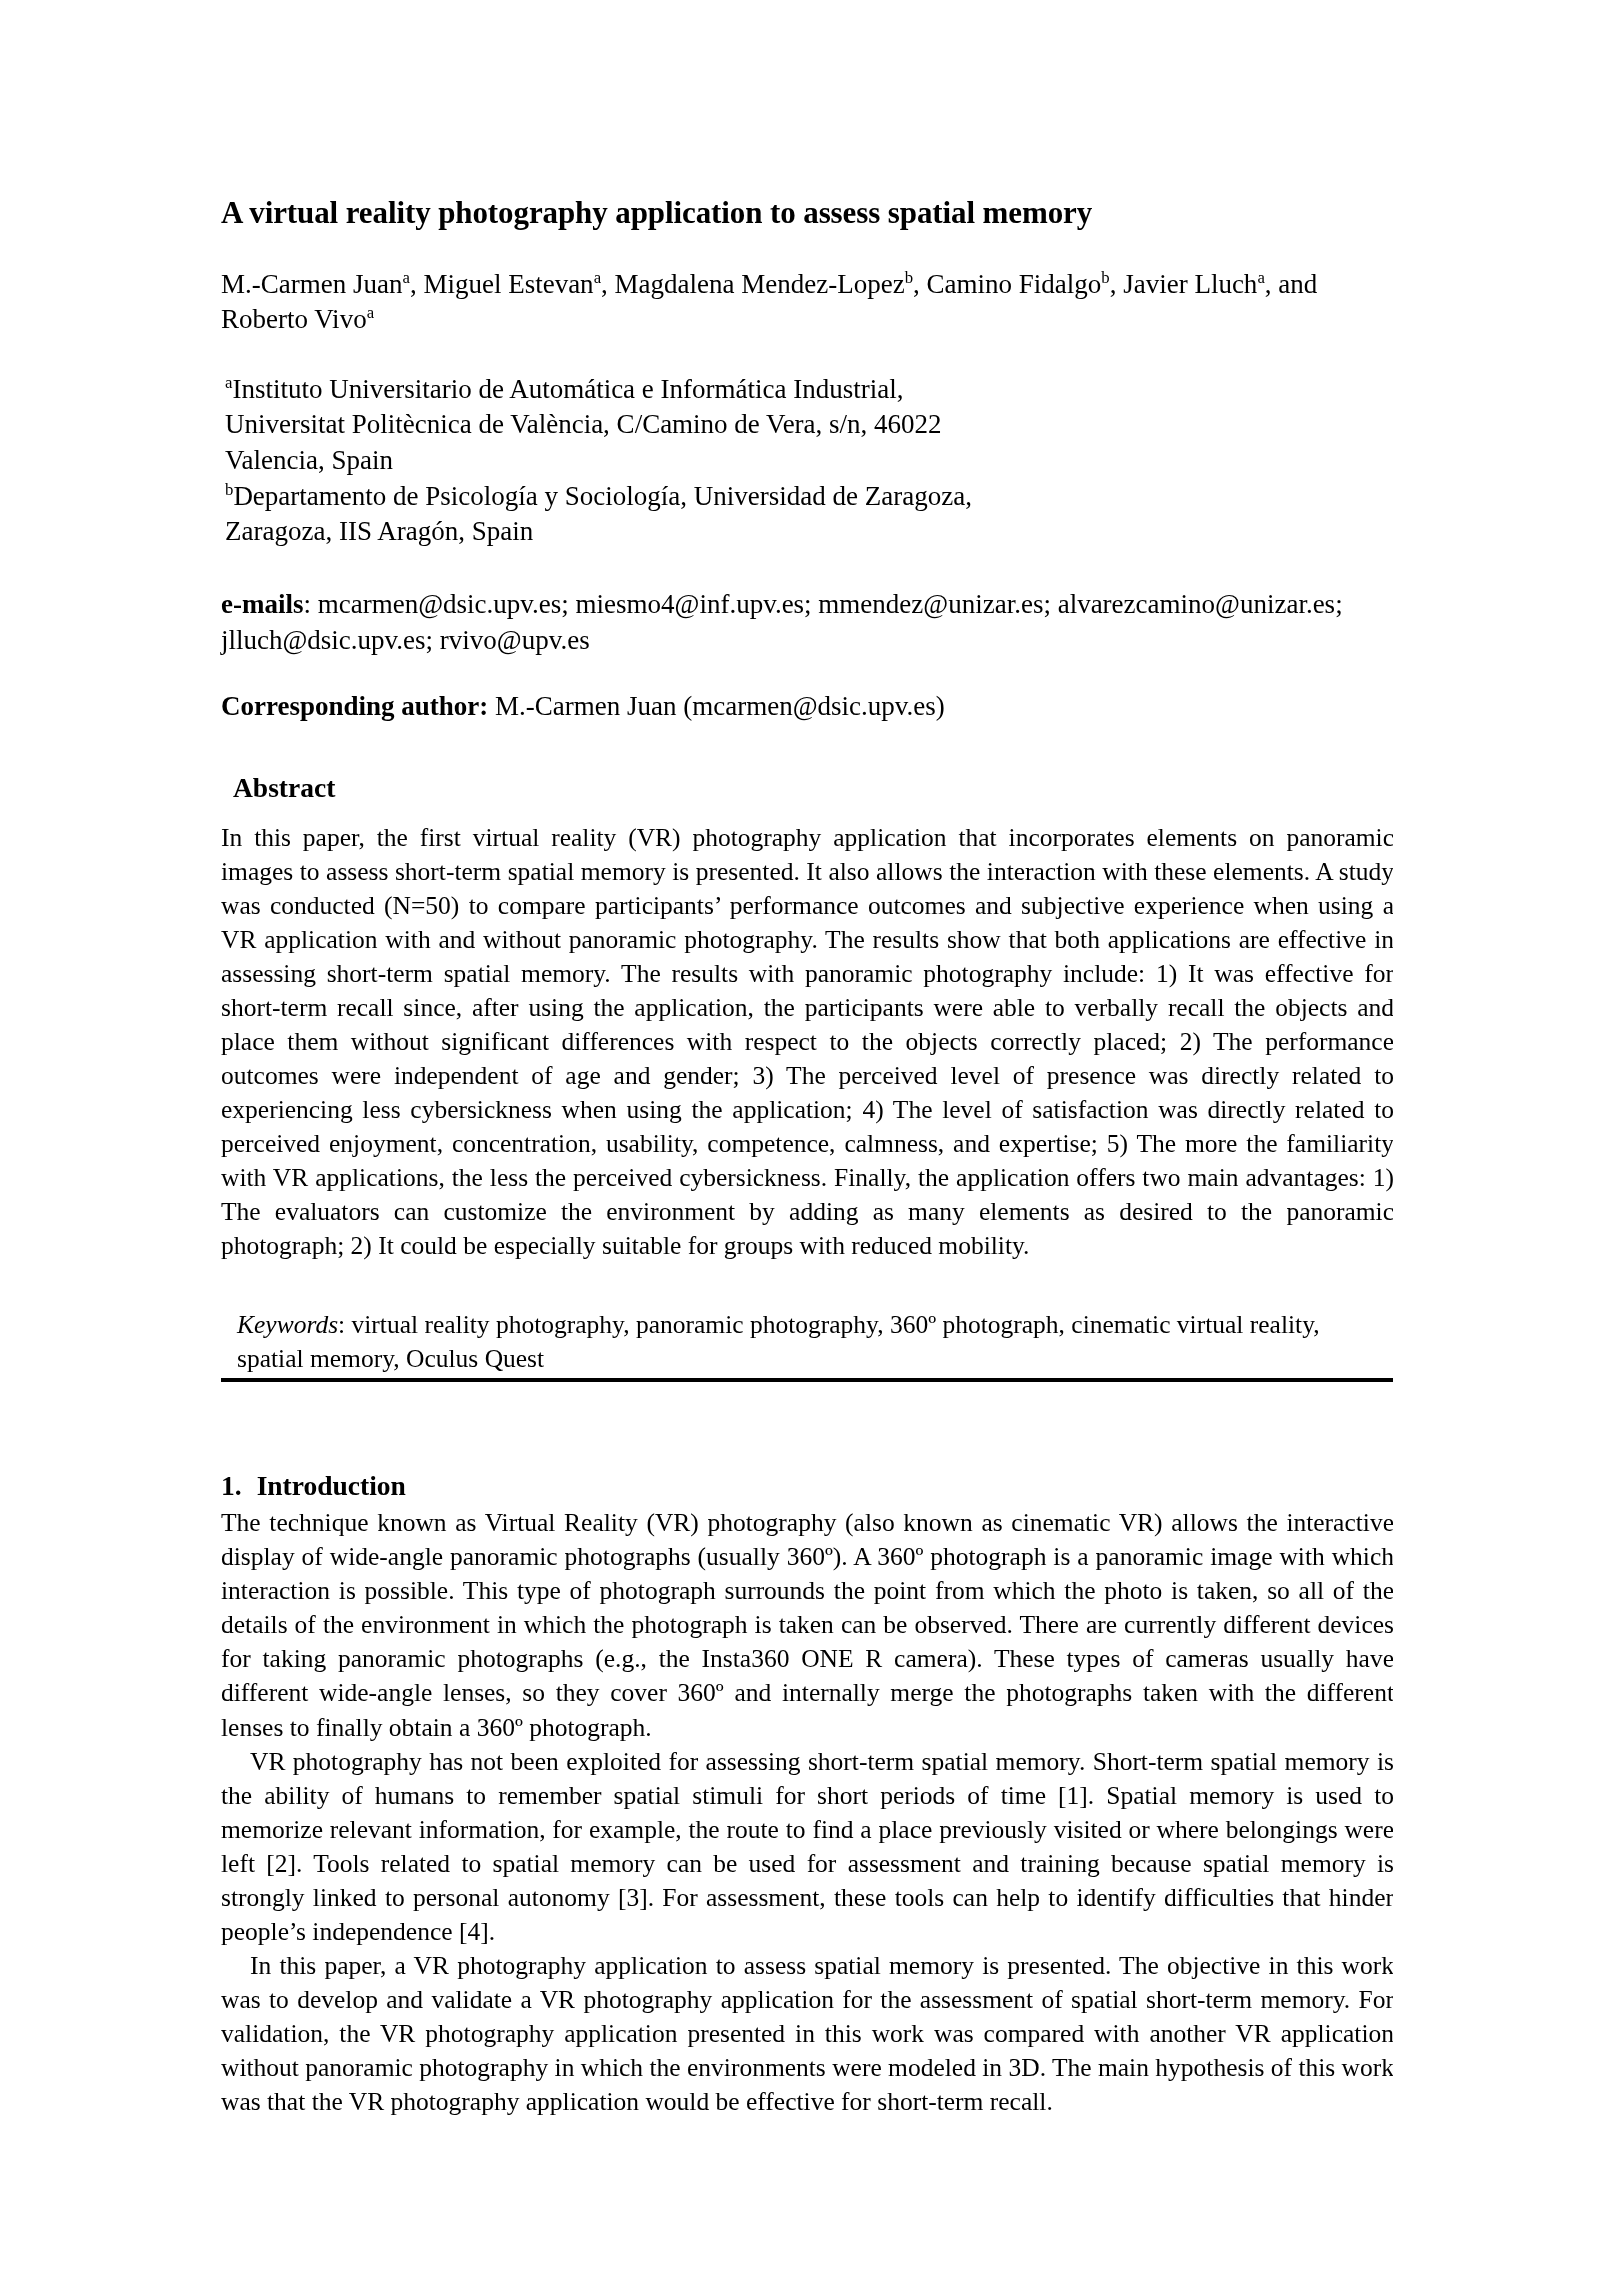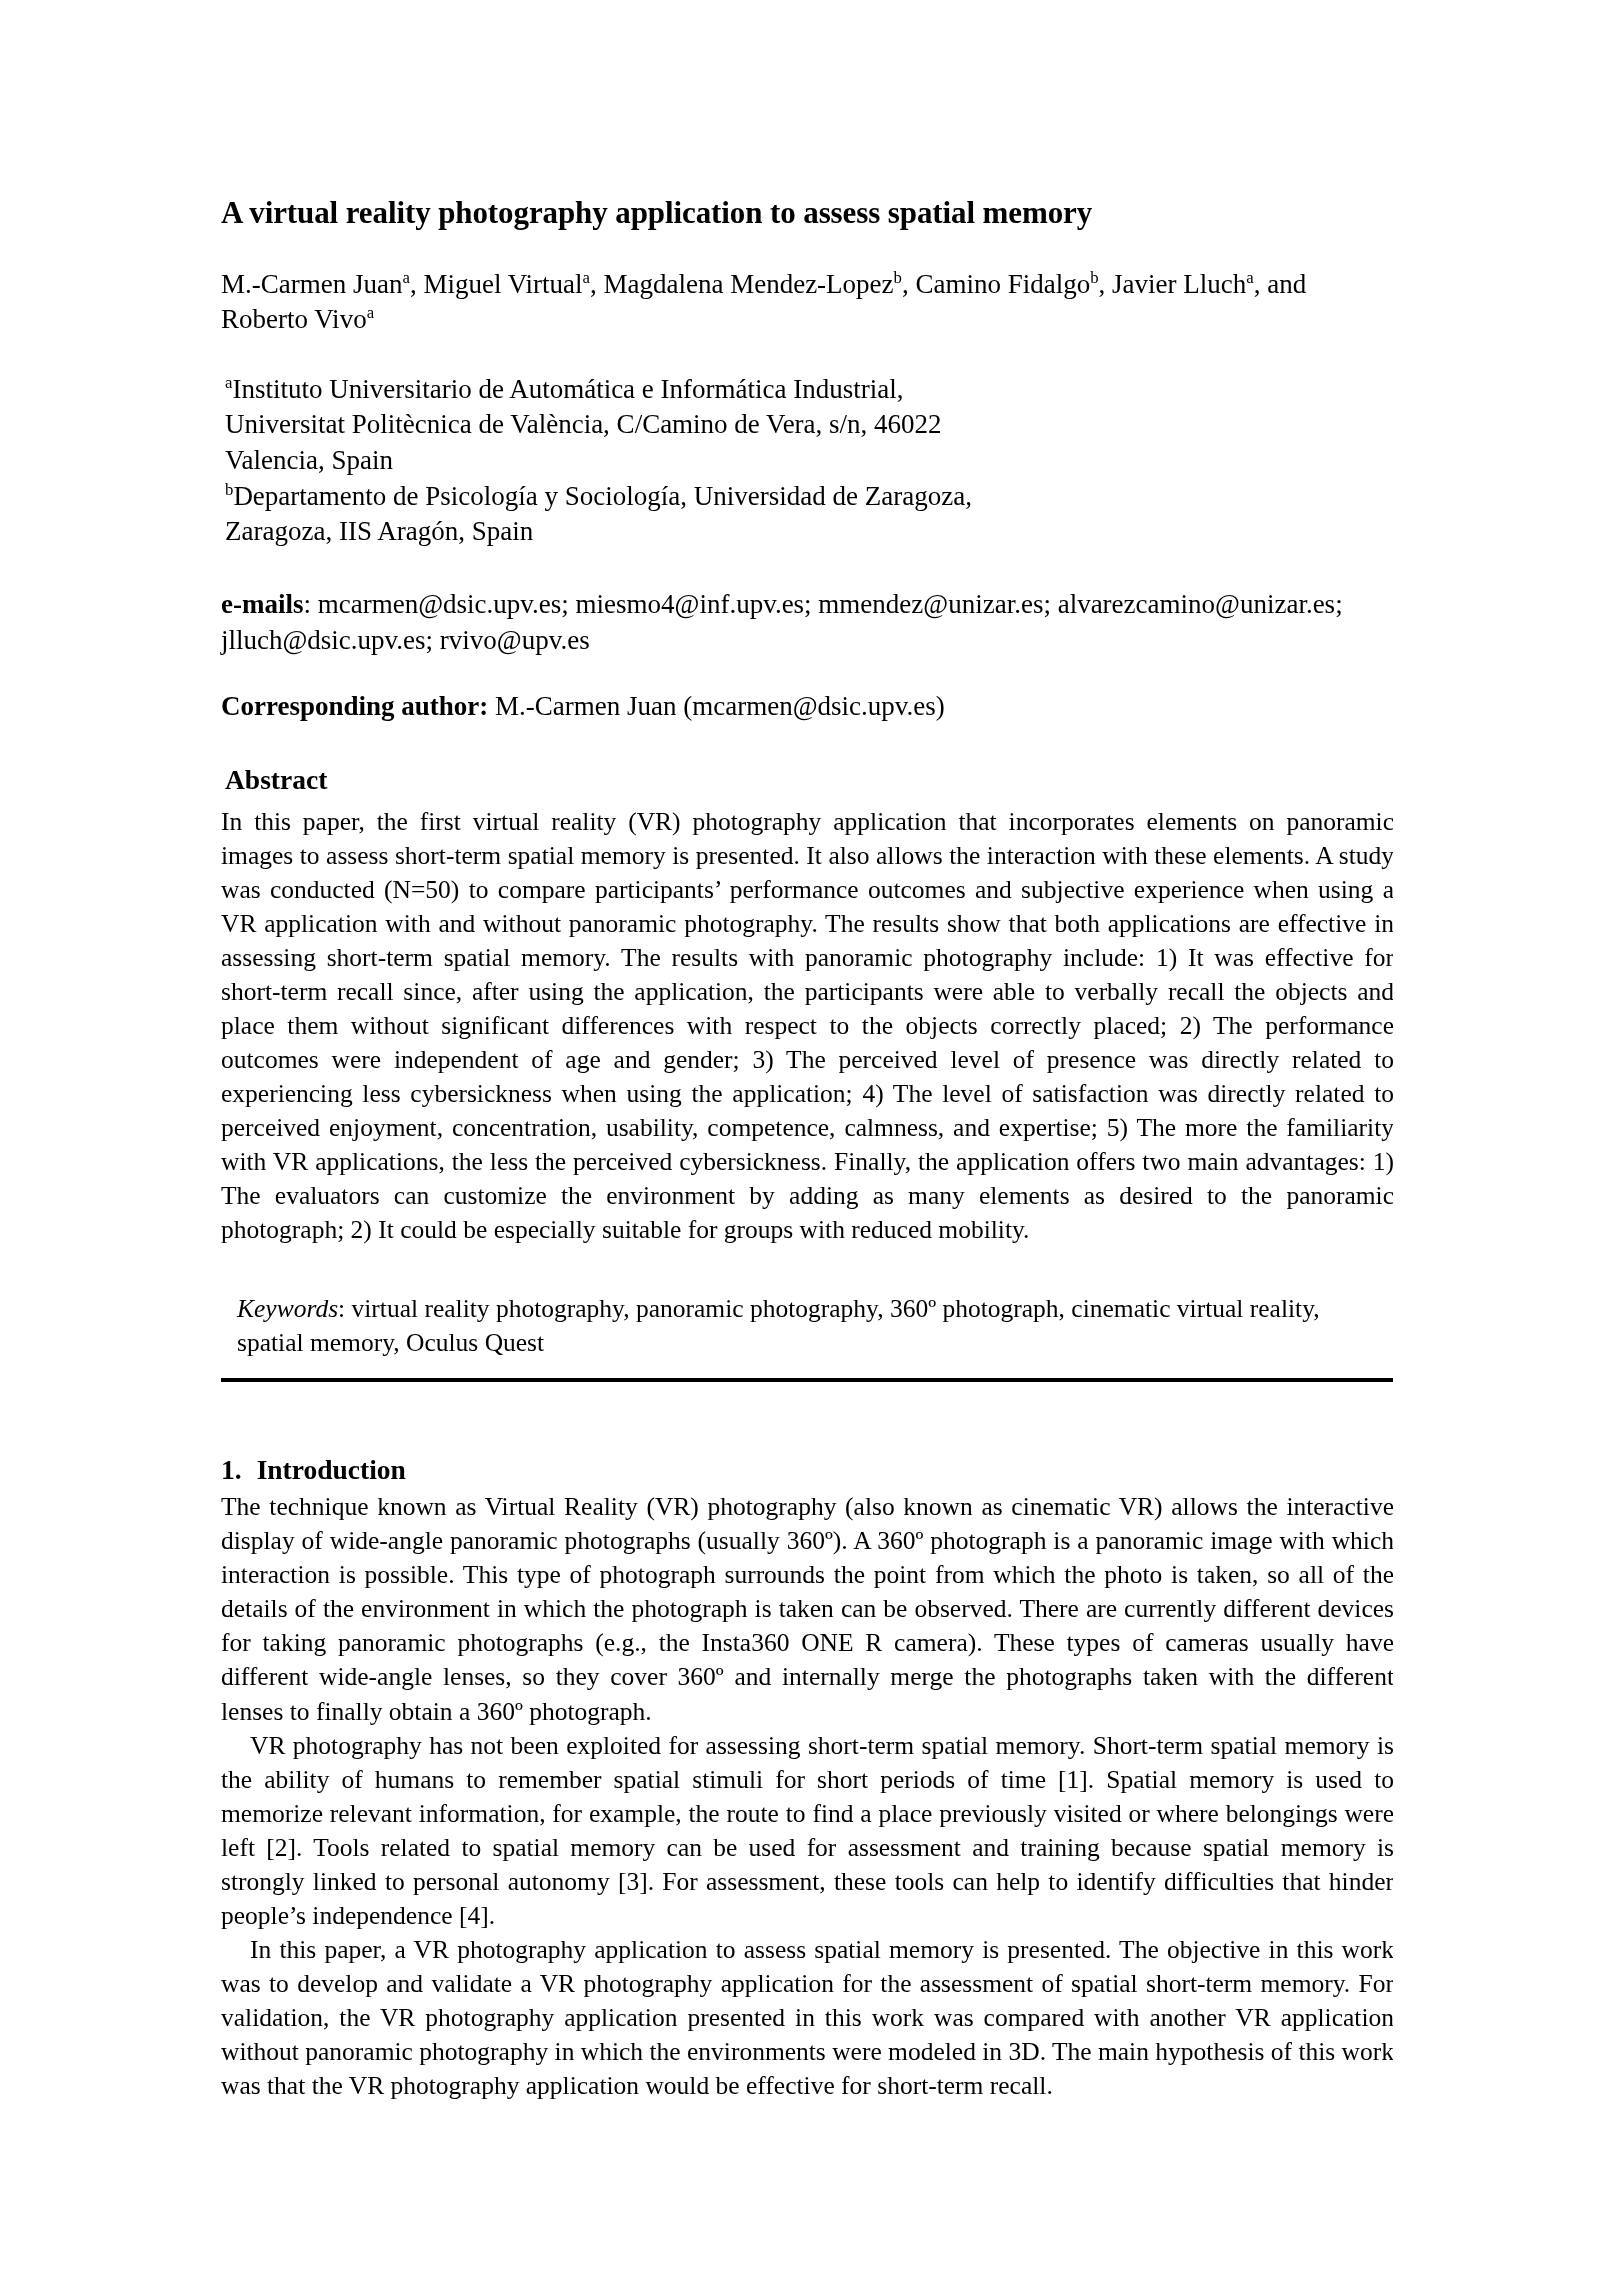--- a/index.html
+++ b/index.html
@@ -67,21 +67,21 @@
     line-height: 1.32;
     margin: 0;
     padding-top: 31px;
   }
   .corresponding b { font-weight: bold; margin-top: 28px; }
 
   
   .abstract-heading {
     font-size: 27.5px;
     font-weight: bold;
-    margin: 4px;
+    margin: 12px;
     padding-top: 34px;
     line-height: 1.2;
   }
   .abstract-body {
     font-size: 25.5px;
     line-height: 1.335;
     text-align: justify;
     margin: 0;
     padding-top: 5.2px;
     hyphens: none;
@@ -133,21 +133,21 @@
   sup { font-size: 0.62em; vertical-align: super; line-height: 0; }
 </style>
 </head>
 <body>
 
 <div class="page">
   <div class="content">
 
     <h1 class="title">A virtual reality photography application to assess spatial memory</h1>
 
-    <p class="authors"><span>M.-Carmen Juan</span><sup>a</sup>, <span>Miguel Virtual</span><sup>a</sup>, <span>Magdalena Mendez-Lopez</span><sup>b</sup>, <span>Camino Fidalgo</span><sup>b</sup>, <span>Javier Lluch</span><sup>a</sup>, and <span>Roberto Vivo</span><sup>a</sup></p>
+    <p class="authors"><span>M.-Carmen Juan</span><sup>a</sup>, <span>Miguel Estevan</span><sup>a</sup>, <span>Magdalena Mendez-Lopez</span><sup>b</sup>, <span>Camino Fidalgo</span><sup>b</sup>, <span>Javier Lluch</span><sup>a</sup>, and <span>Roberto Vivo</span><sup>a</sup></p>
 
     <p class="affiliations"><sup>a</sup><span class="affil-line" style="display:inline">Instituto Universitario de Automática e Informática Industrial,</span><br><span>Universitat Politècnica de València, C/Camino de Vera, s/n, 46022</span><br><span>Valencia, Spain</span><br><sup>b</sup><span>Departamento de Psicología y Sociología, Universidad de Zaragoza,</span><br><span>Zaragoza, IIS Aragón, Spain</span></p>
 
     <p class="emails"><b>e-mails</b><span>: mcarmen@dsic.upv.es; miesmo4@inf.upv.es; mmendez@unizar.es; alvarezcamino@unizar.es; jlluch@dsic.upv.es; rvivo@upv.es</span></p>
 
     <p class="corresponding"><b>Corresponding author:</b><span> M.-Carmen Juan (mcarmen@dsic.upv.es)</span></p>
 
     <h2 class="abstract-heading">Abstract</h2>
     <p class="abstract-body">In this paper, the first virtual reality (VR) photography application that incorporates elements on panoramic images to assess short-term spatial memory is presented. It also allows the interaction with these elements. A study was conducted (N=50) to compare participants’ performance outcomes and subjective experience when using a VR application with and without panoramic photography. The results show that both applications are effective in assessing short-term spatial memory. The results with panoramic photography include: 1) It was effective for short-term recall since, after using the application, the participants were able to verbally recall the objects and place them without significant differences with respect to the objects correctly placed; 2) The performance outcomes were independent of age and gender; 3) The perceived level of presence was directly related to experiencing less cybersickness when using the application; 4) The level of satisfaction was directly related to perceived enjoyment, concentration, usability, competence, calmness, and expertise; 5) The more the familiarity with VR applications, the less the perceived cybersickness. Finally, the application offers two main advantages: 1) The evaluators can customize the environment by adding as many elements as desired to the panoramic photograph; 2) It could be especially suitable for groups with reduced mobility.</p>
 

